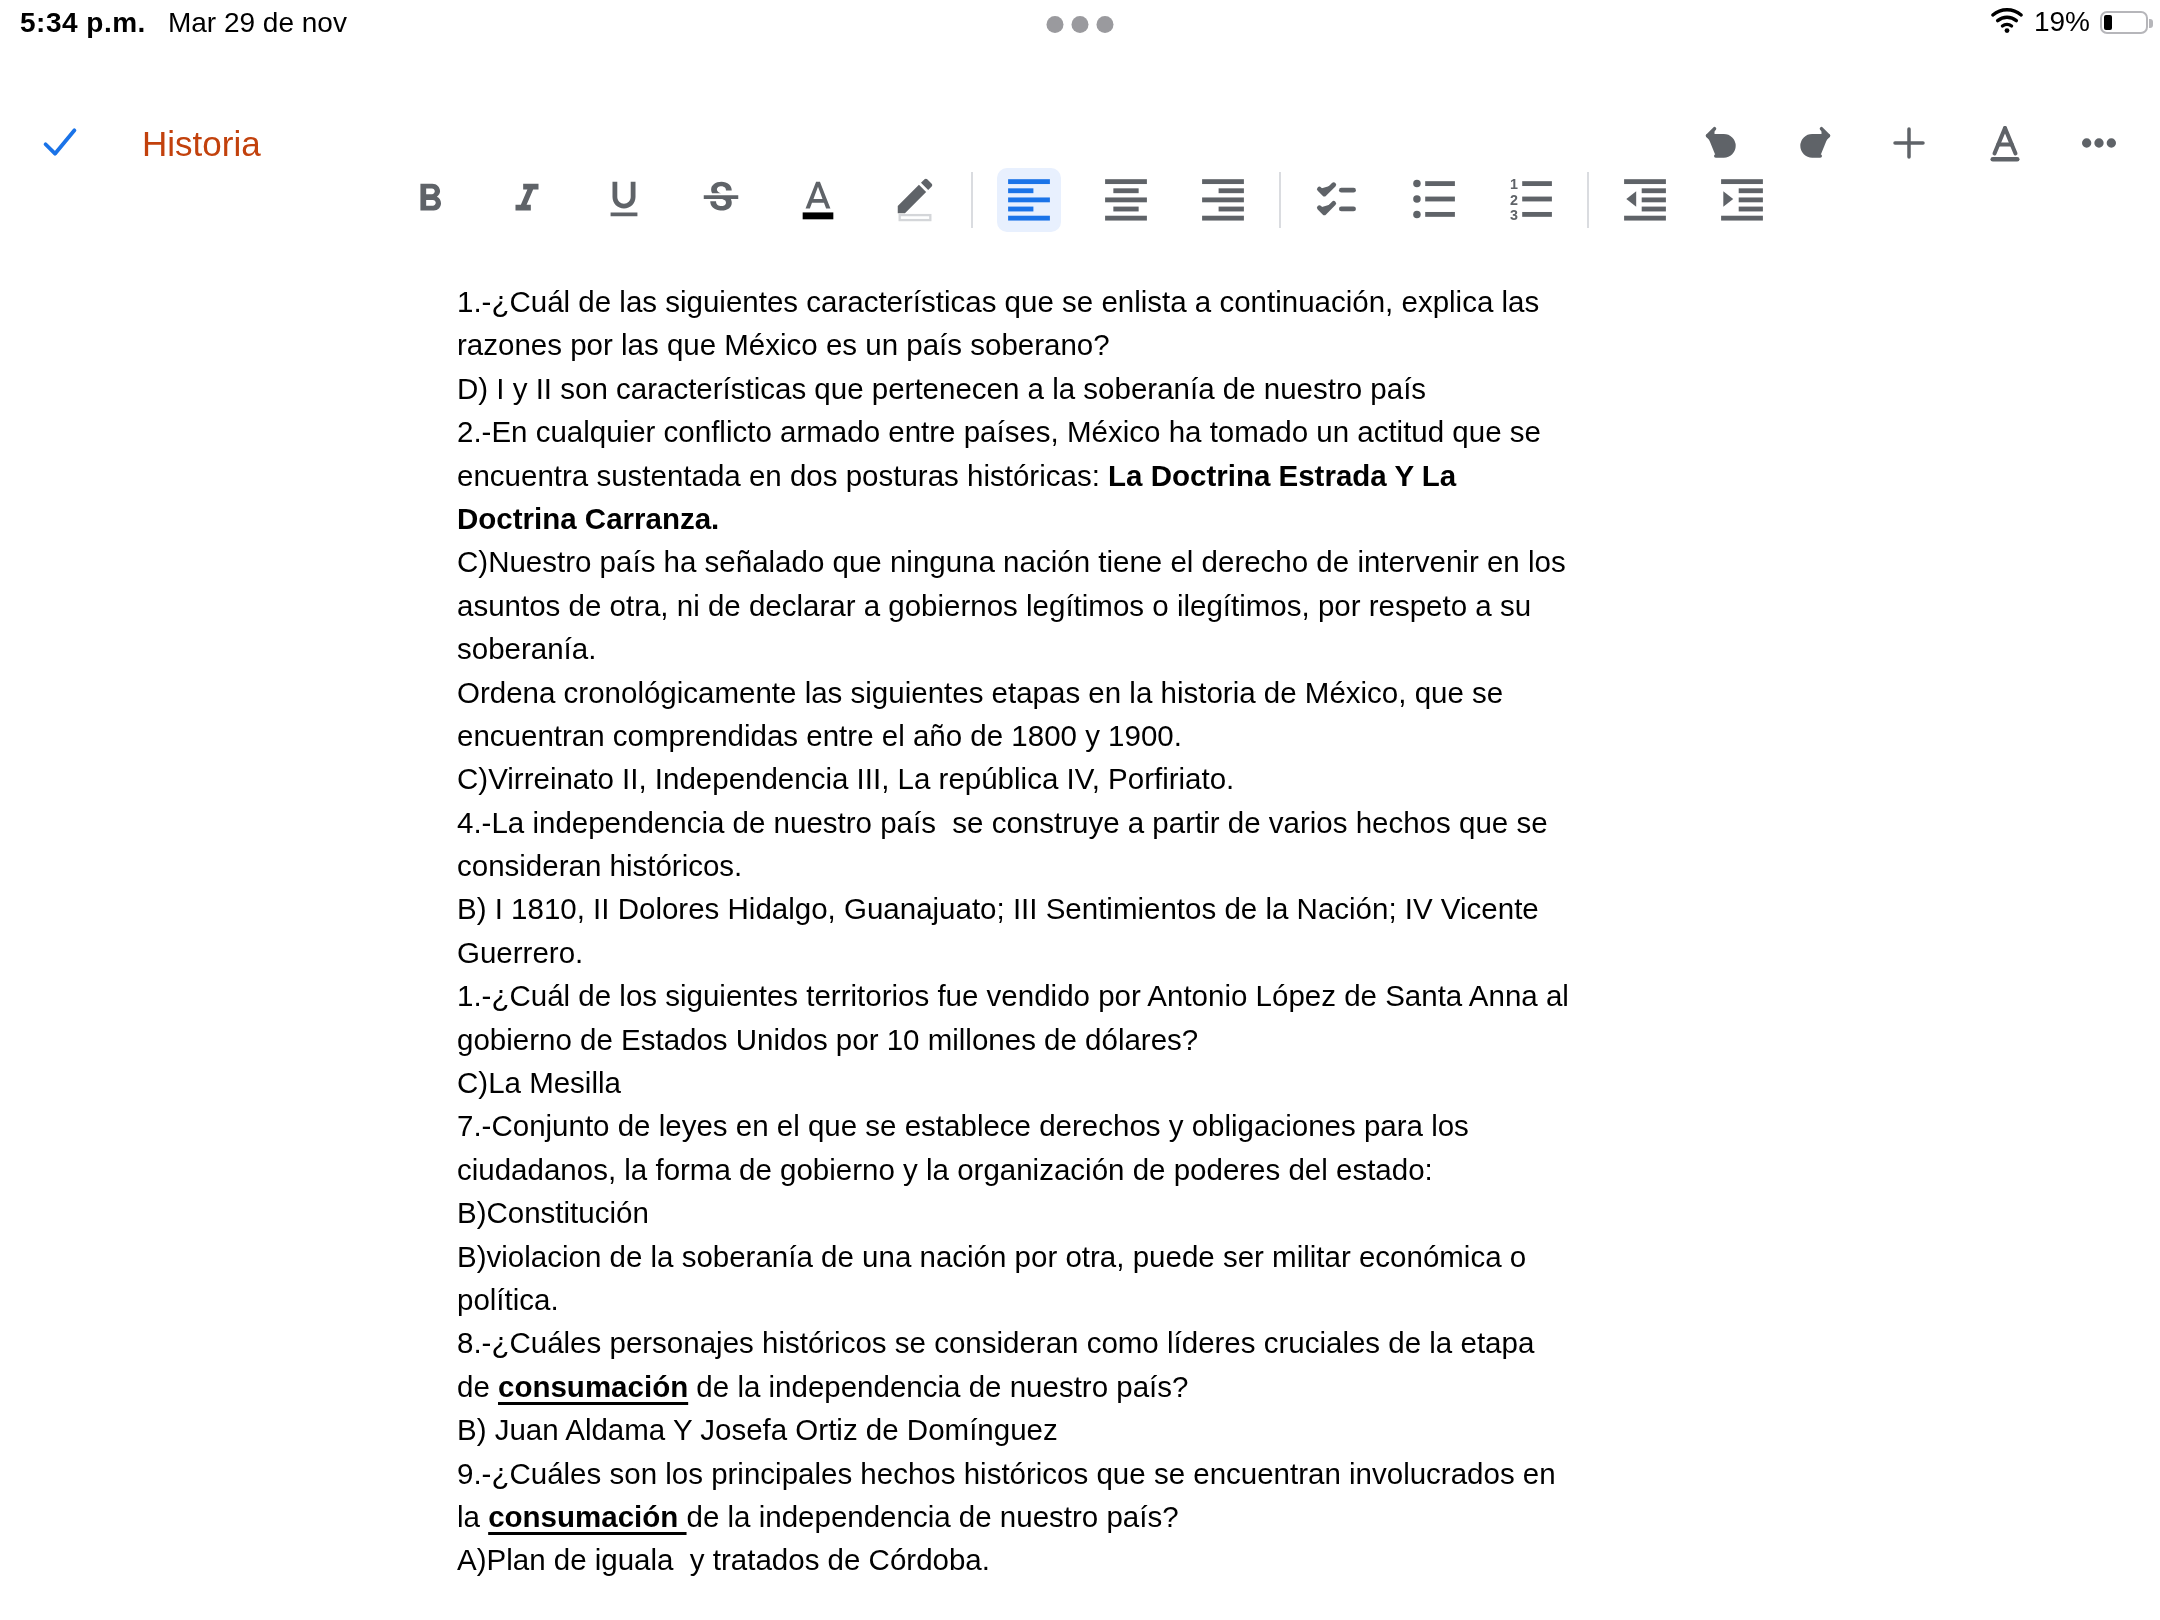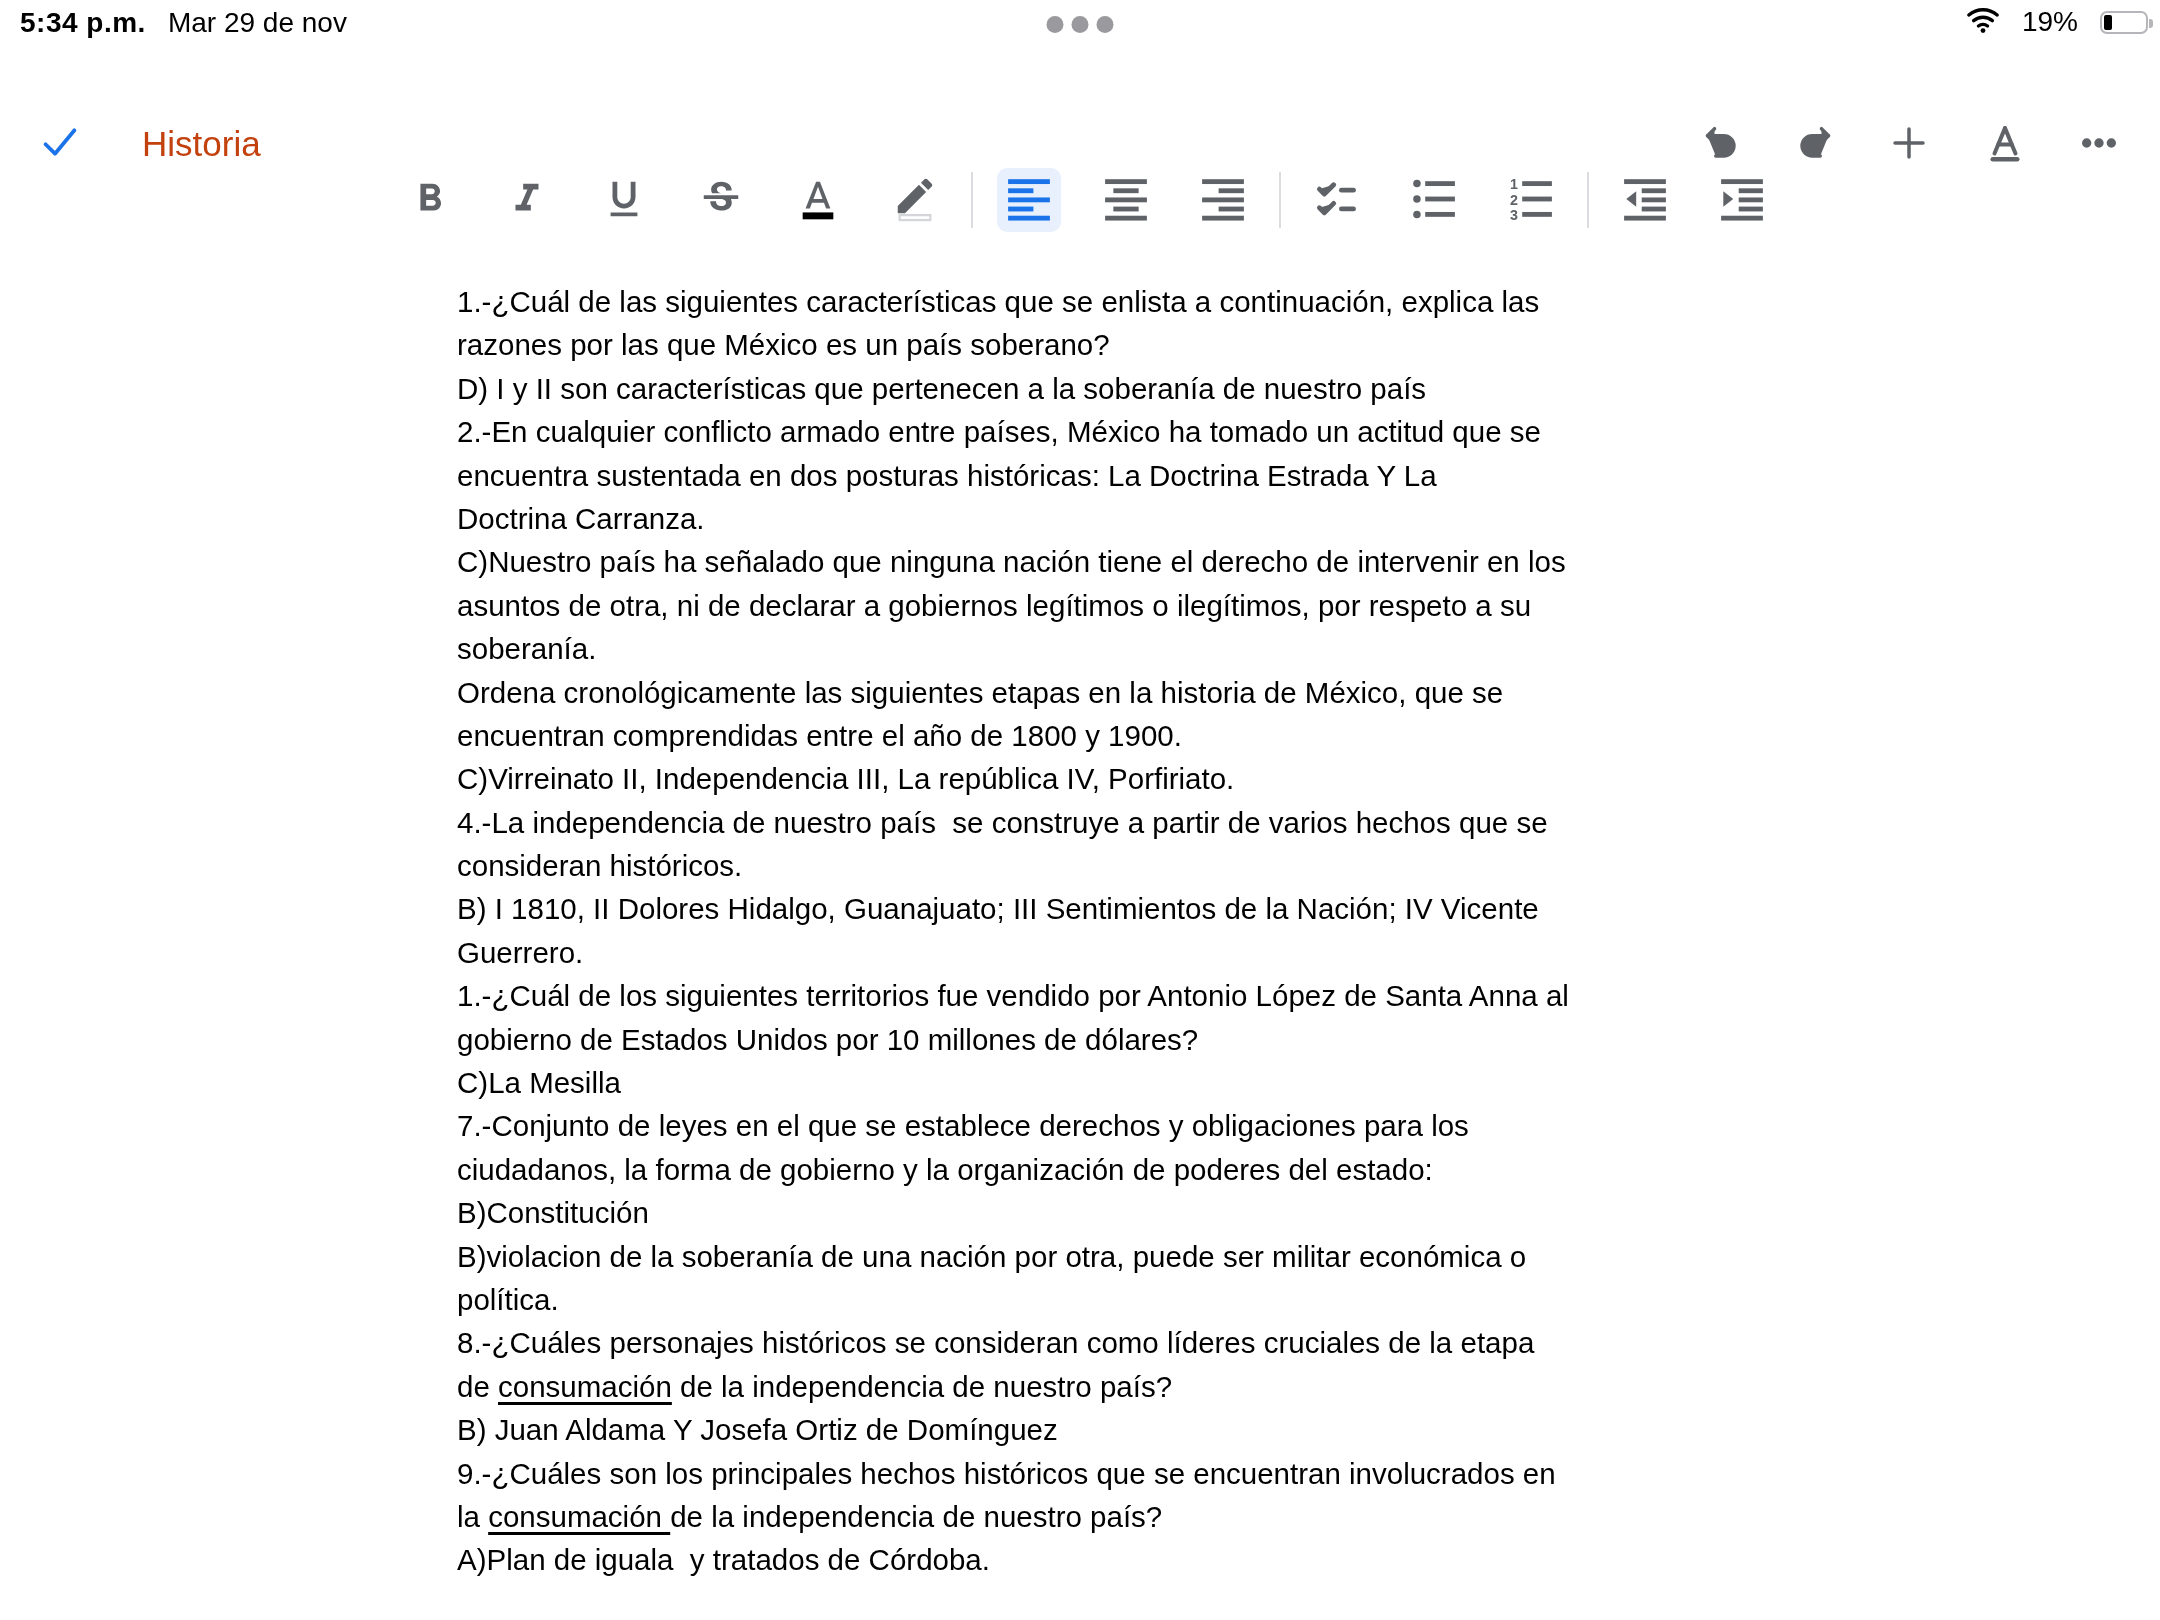--- a/index.html
+++ b/index.html
@@ -7,42 +7,42 @@
     width:2160px;height:1620px;position:relative;overflow:hidden;
     background:#ffffff;font-family:"Liberation Sans",sans-serif;color:#000;
   }
   
   .statusbar{position:absolute;top:0;left:0;width:2160px;height:44px;}
   .sb-left{position:absolute;left:20px;top:7px;display:flex;gap:22px;align-items:baseline;}
   .sb-time{font-size:28px;font-weight:600;letter-spacing:.5px;}
   .sb-date{font-size:28px;font-weight:400;}
   .sb-dots{position:absolute;left:1080px;top:16px;transform:translateX(-50%);display:flex;gap:8px;}
   .sb-dots i{width:17px;height:17px;border-radius:50%;background:#9a9a9e;display:block;}
-  .sb-right{position:absolute;right:12px;top:6px;display:flex;align-items:center;gap:22px;}
+  .sb-right{position:absolute;right:12px;top:6px;display:flex;align-items:center;gap:10px;}
   .sb-batt-pct{font-size:28px;font-weight:400;}
   .battery{position:relative;width:48px;height:23px;border:2px solid #b6b6ba;border-radius:7px;box-sizing:border-box;}
   .battery .fill{position:absolute;left:2px;top:2px;bottom:2px;width:8px;background:#000;border-radius:2px;}
   .battery .nub{position:absolute;right:-7px;top:6px;width:4px;height:9px;background:#b6b6ba;border-radius:0 3px 3px 0;}
   
   .titlebar{position:absolute;top:44px;left:0;width:2160px;height:110px;}
   .check-btn{position:absolute;left:36px;top:76px;width:48px;height:48px;display:flex;align-items:center;justify-content:center;}
   .doc-title{position:absolute;left:142px;top:80px;font-size:35px;color:#c2410c;font-weight:400;}
   .tb-action{position:absolute;top:72px;width:56px;height:56px;display:flex;align-items:center;justify-content:center;background:none;border:none;padding:0;}
   .tb-action svg{fill:#5f6368;stroke:#5f6368;}
   
   .toolbar{position:absolute;left:398px;top:168px;height:64px;display:flex;align-items:center;gap:33px;}
   .fmt-btn{width:64px;height:64px;display:flex;align-items:center;justify-content:center;background:none;border:none;border-radius:10px;padding:0;flex:0 0 auto;}
   .fmt-btn svg{fill:#5f6368;}
   .fmt-btn.selected{background:#e8f0fe;}
   .fmt-btn.selected svg{fill:#1a73e8;}
   .tb-div{width:2px;height:56px;background:#dadce0;margin:0 -9px;flex:0 0 auto;}
   
   .doc{position:absolute;left:457px;top:280px;width:1310px;font-size:29.5px;line-height:43.4px;color:#000;}
   .doc .line{white-space:pre;height:43.4px;}
-  .doc .b{font-weight:400;}
+  .doc .b{font-weight:700;}
   .doc .u{text-decoration:underline;text-decoration-thickness:3px;text-underline-offset:5px;}
 </style>
 </head>
 <body>
 
 <div class="statusbar">
   <div class="sb-left">
     <span class="sb-time">5:34 p.m.</span>
     <span class="sb-date">Mar 29 de nov</span>
   </div>

